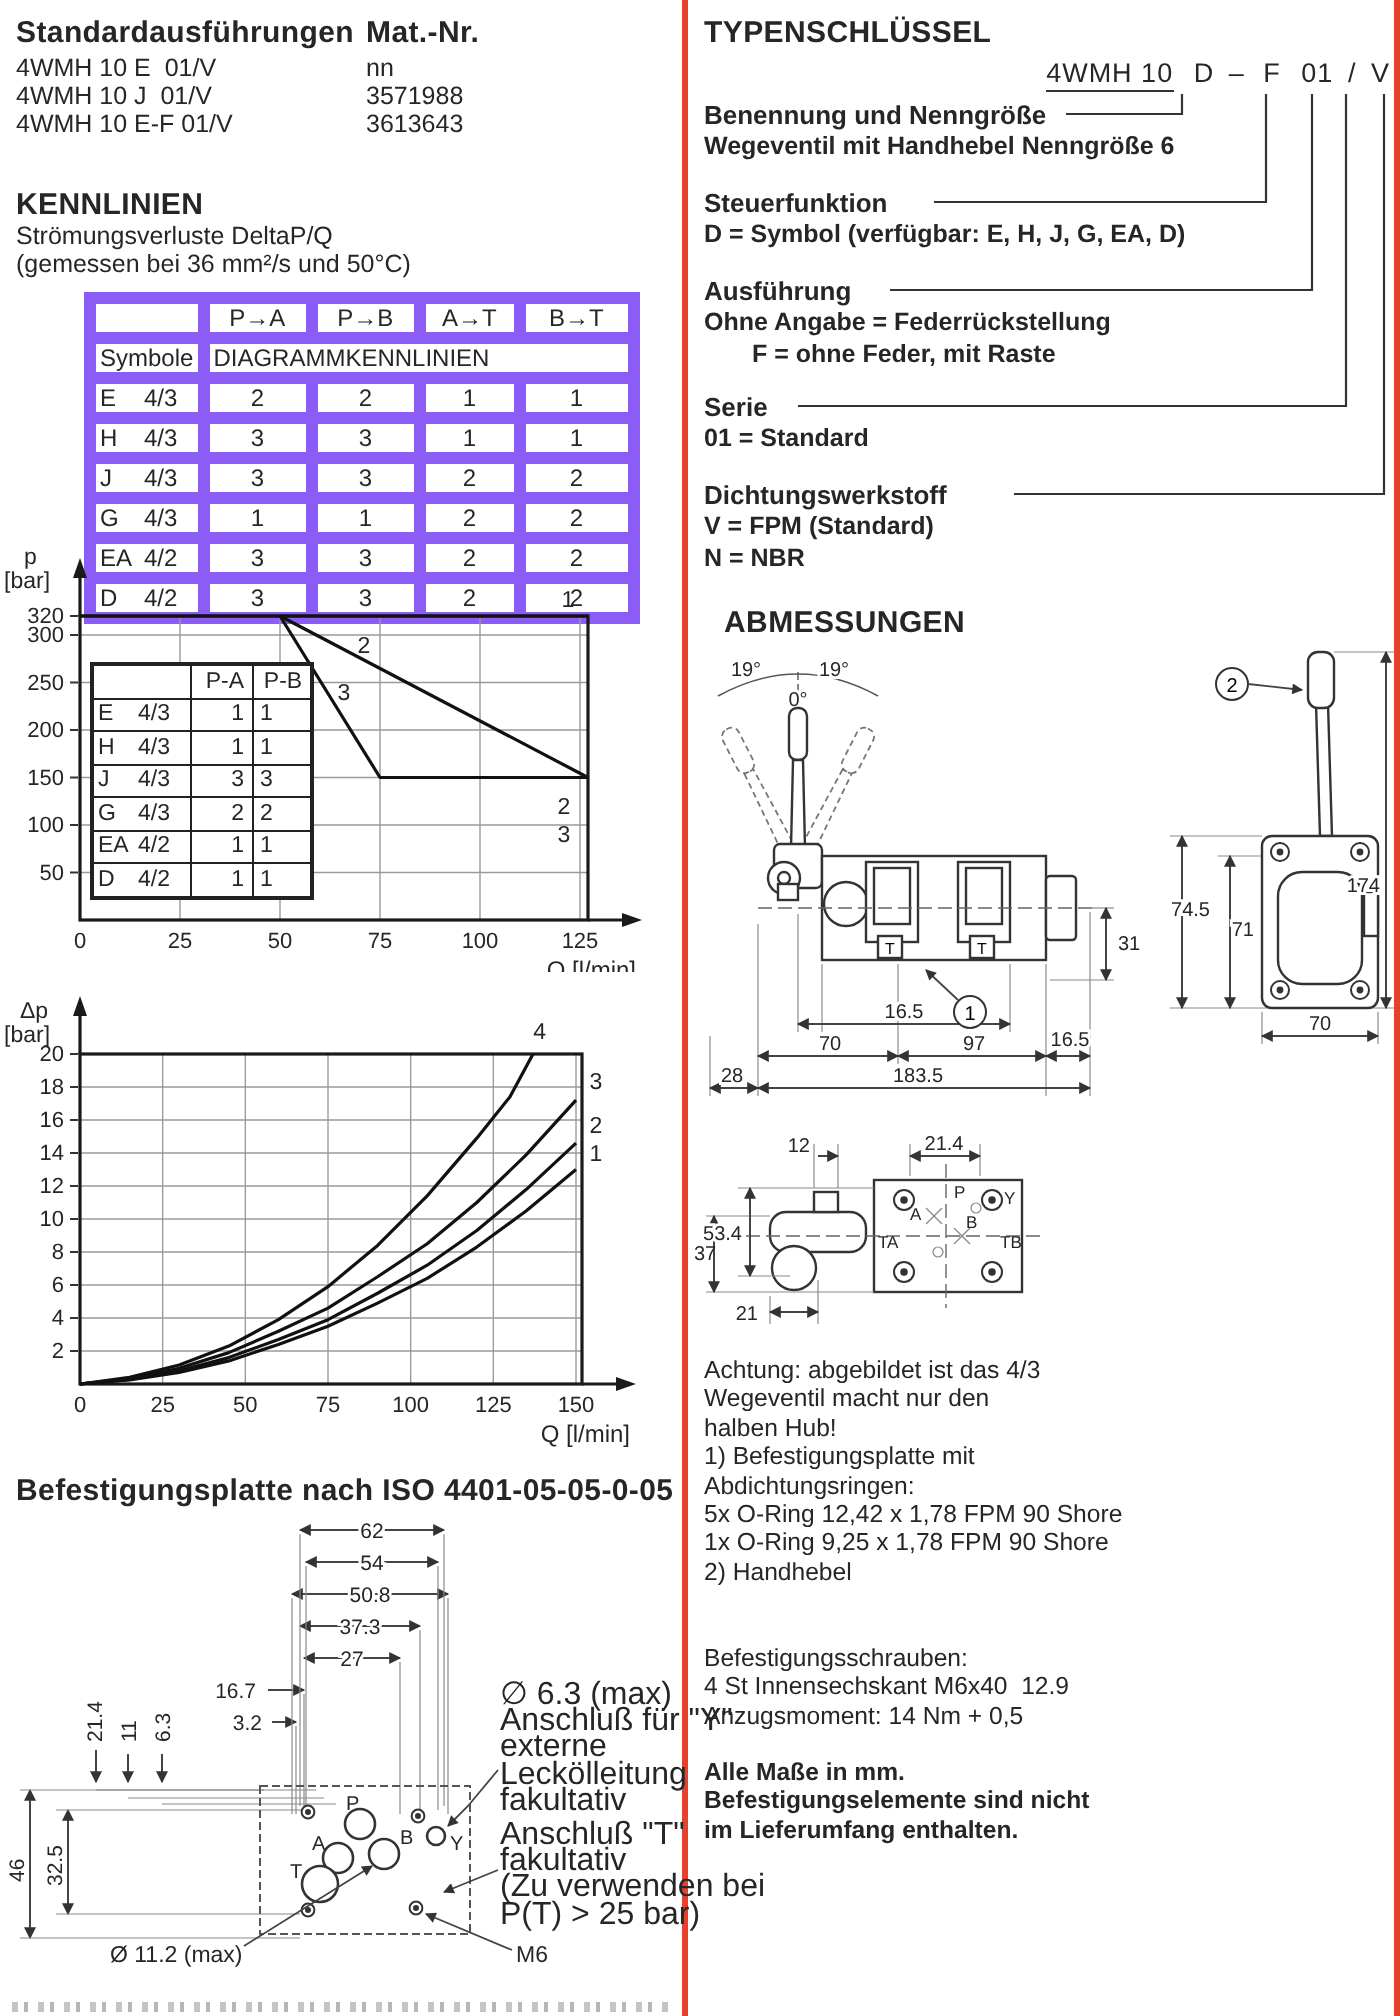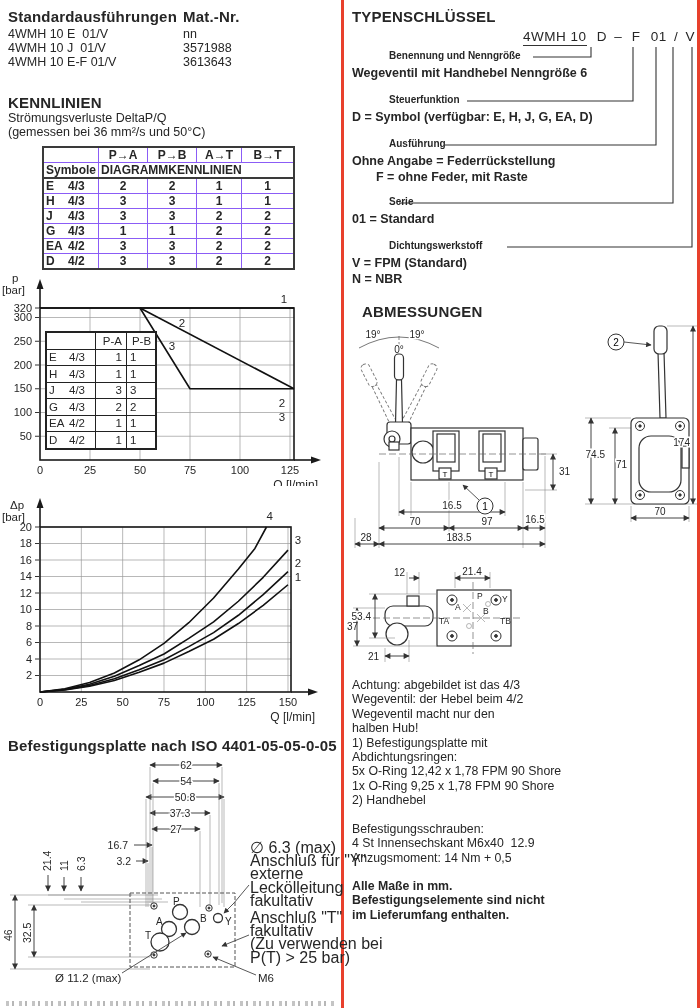--- a/index.html
+++ b/index.html
@@ -5,32 +5,32 @@
   html,body{margin:0;padding:0;background:#fff;}
   #page{position:relative;width:700px;height:1008px;background:#fff;overflow:hidden;
         font-family:"Liberation Sans",sans-serif;color:#262626;}
   .abs{position:absolute;}
   .h1{font-size:15px;font-weight:bold;letter-spacing:.2px;}
   .txt{font-size:12.5px;}
   .pre{white-space:pre;}
   .red-line{position:absolute;top:0;width:3px;height:1008px;background:#e8402c;}
   
   table.kt{border-collapse:collapse;font-size:12px;}
-  table.kt td,table.kt th{border:1px solid #8b5cf6;height:14px;padding:0 2px;text-align:center;font-weight:bold;}
+  table.kt td,table.kt th{border:6px solid #8b5cf6;height:14px;padding:0 2px;text-align:center;font-weight:normal;}
   table.kt{border:2px solid #3a3a3a;}
   table.kt .lbl{text-align:left;padding-left:2px;}
   table.kt .sym{display:inline-block;width:22px;}
   
   table.ct{border-collapse:collapse;font-size:11.5px;background:#fff;border:2px solid #222;}
   table.ct td{border:1.5px solid #222;height:15.5px;padding:0 2px;}
   table.ct .c1{width:44px;text-align:left;}
   table.ct .c2{width:24px;text-align:right;padding-right:4px;}
   table.ct .c3{width:23px;text-align:left;padding-left:3px;}
   table.ct .sym{display:inline-block;width:20px;}
-  .ts-label{font-size:10px;font-weight:bold;margin-left:37px;}
+  .ts-label{font-size:13px;font-weight:bold;}
   .ts-line{font-size:12.5px;font-weight:bold;}
   .code{font-size:13.5px;letter-spacing:.5px;white-space:nowrap;}
   .code .base{border-bottom:1.5px solid #333;padding-bottom:1px;}
   .code span{display:inline-block;}
   .note{font-size:12.3px;line-height:14.4px;white-space:pre;}
   .ann{font-size:16px;line-height:13.2px;}
   .dim-ann{font-size:11.5px;}
   .cut{position:absolute;left:6px;top:1001px;width:330px;height:5px;opacity:.5;
        background:repeating-linear-gradient(90deg,#8a8a8a 0 3px,transparent 3px 6px,#6f6f6f 6px 8px,transparent 8px 13px);}
   svg text{font-family:"Liberation Sans",sans-serif;}
@@ -594,21 +594,20 @@
         <text x="110" y="288">A</text>
         <text x="138" y="292">B</text>
         <text x="94" y="302">TA</text>
         <text x="155" y="302">TB</text>
       </g>
     </g>
   </svg>
 
   <div class="abs" style="left:352px;top:678px;">
     <div class="note">Achtung: abgebildet ist das 4/3</div>
-    <div class="note">Wegeventil: der Hebel beim 4/2</div>
     <div class="note">Wegeventil macht nur den</div>
     <div class="note">halben Hub!</div>
     <div class="note">1) Befestigungsplatte mit</div>
     <div class="note">Abdichtungsringen:</div>
     <div class="note">5x O-Ring 12,42 x 1,78 FPM 90 Shore</div>
     <div class="note">1x O-Ring 9,25 x 1,78 FPM 90 Shore</div>
     <div class="note">2) Handhebel</div>
   </div>
   <div class="abs" style="left:352px;top:822px;">
     <div class="note">Befestigungsschrauben:</div>

